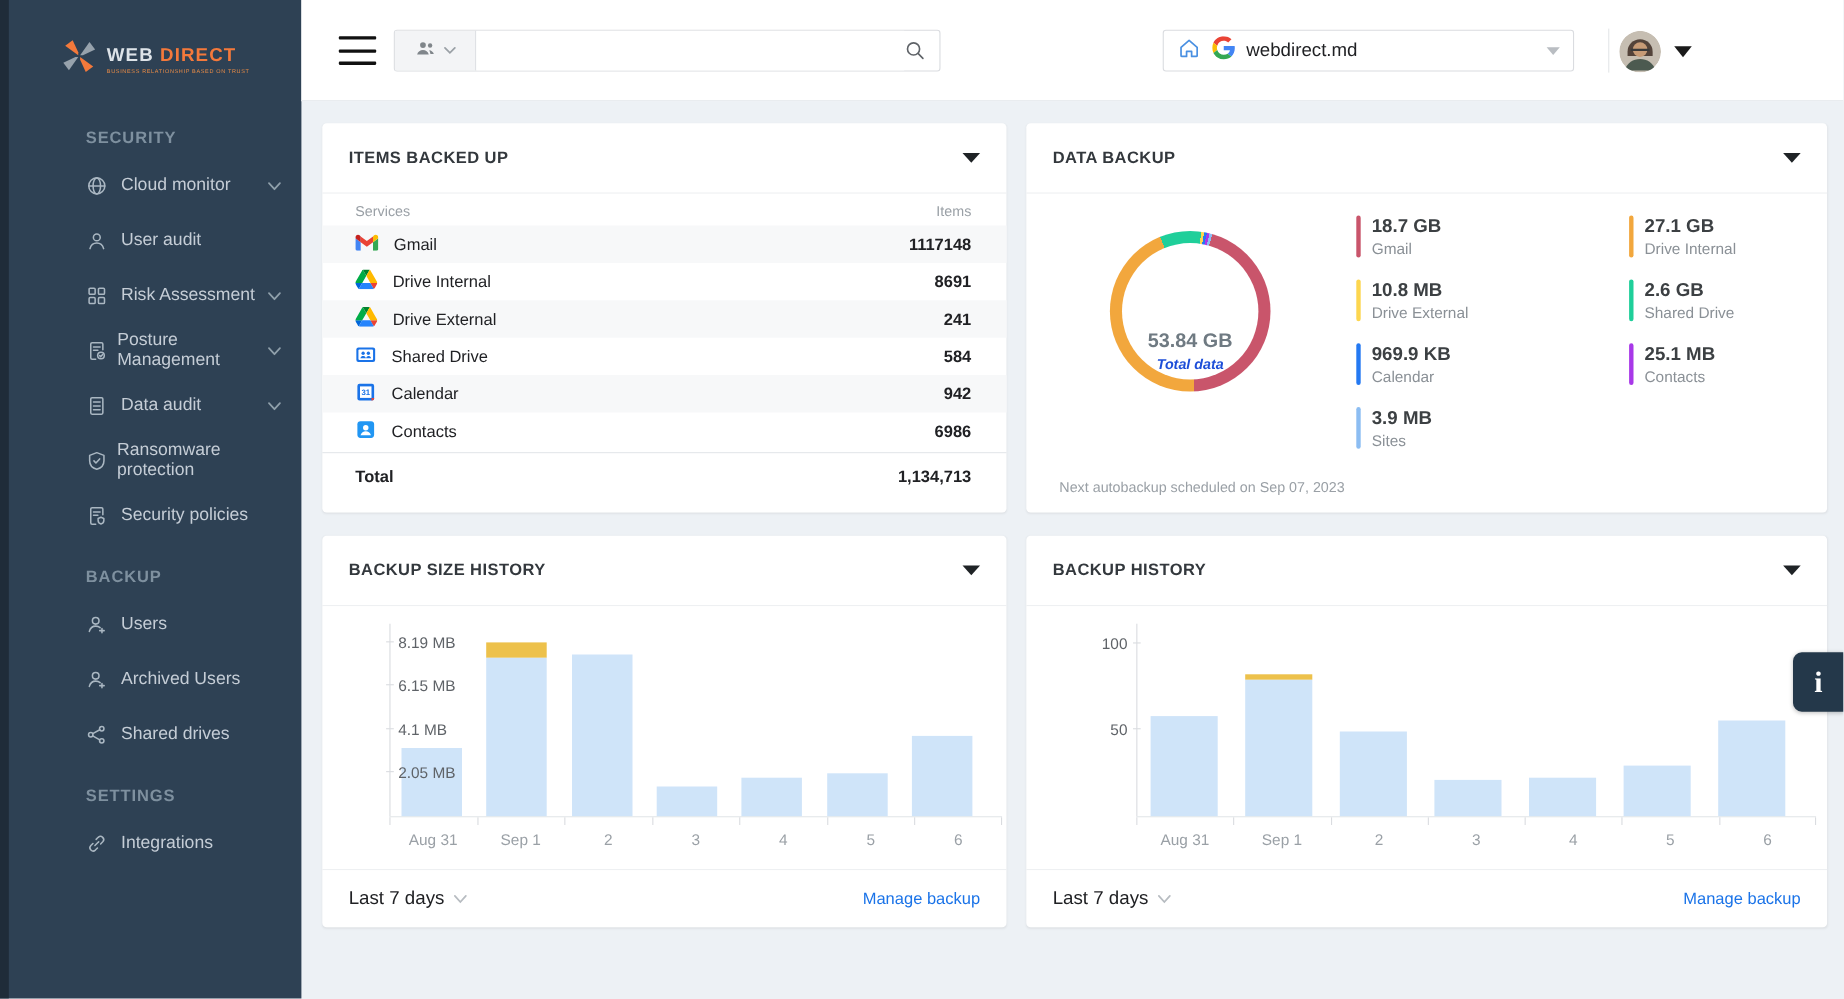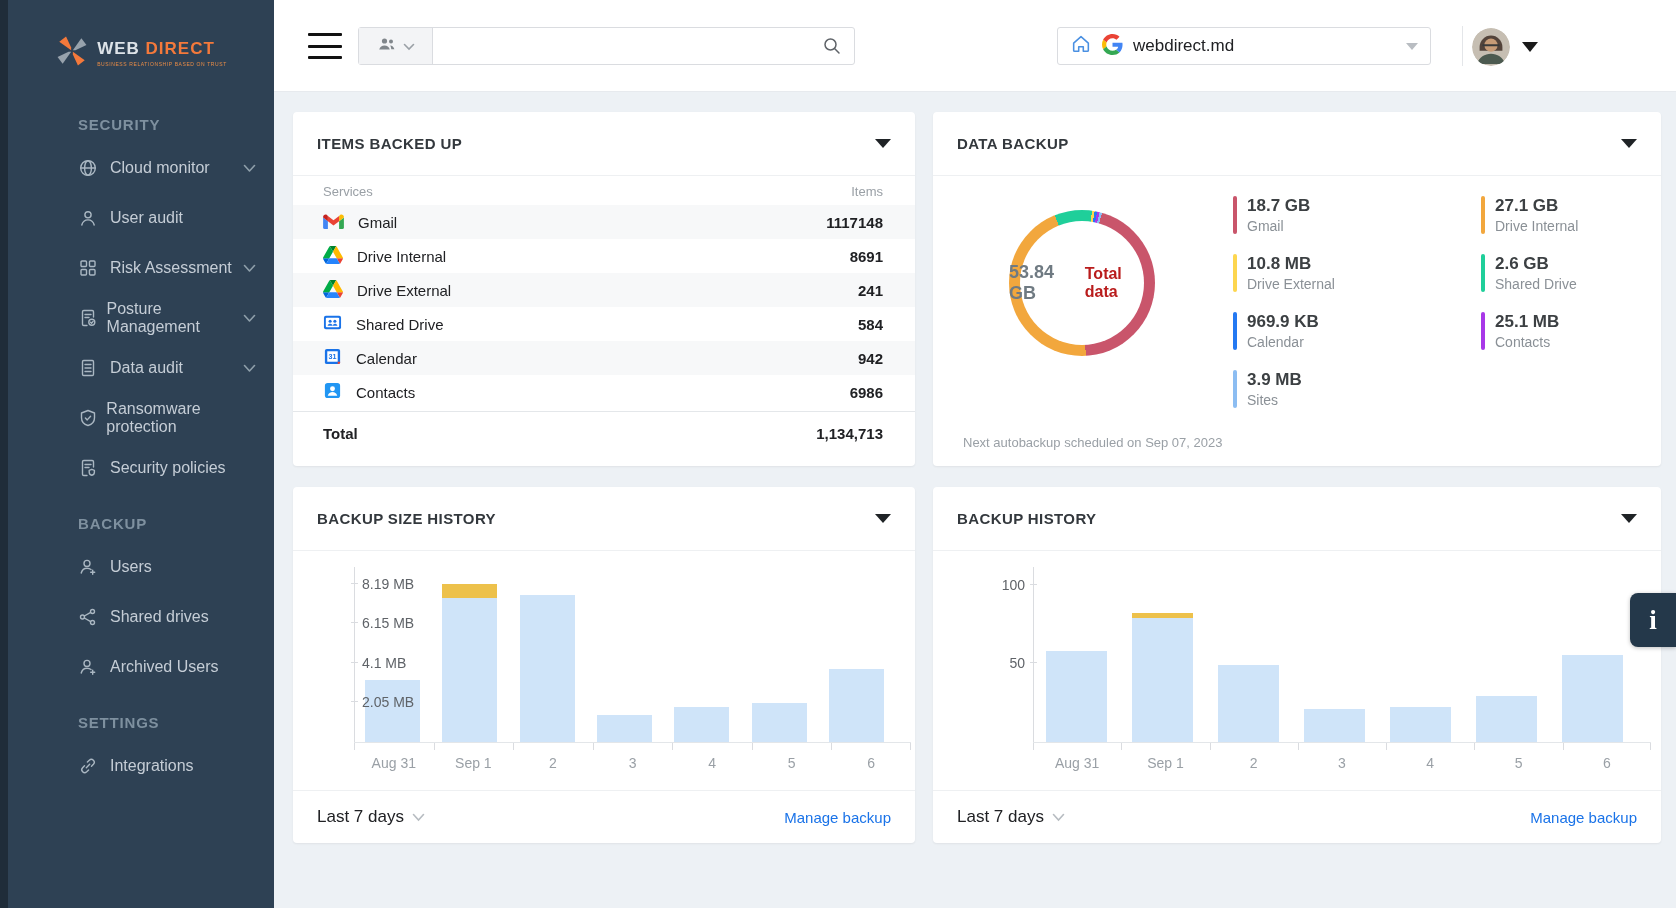--- a/index.html
+++ b/index.html
@@ -54,23 +54,23 @@
   .tbl-row { display:flex; align-items:center; height:34px; padding:0 32px 0 30px; font-size:15px; color:#202124; }
   .tbl-row:nth-child(odd) { background:#f7f8f9; }
   .tbl-row .svc { display:flex; align-items:center; gap:14px; }
   .tbl-row .val { margin-left:auto; font-weight:bold; }
   .tbl-total { display:flex; align-items:center; height:44px; margin-top:2px; padding:0 32px 0 30px; border-top:1px solid #e4e7ea; font-size:15px; font-weight:bold; color:#202124; }
   .tbl-total .val { margin-left:auto; }
 
   
   .donut { position:absolute; left:76px; top:98px; width:146px; height:146px; border-radius:50%; }
   .donut::before { content:""; position:absolute; left:11px; top:11px; width:124px; height:124px; border-radius:50%; background:#fff; }
-  .donut-center { position:absolute; left:76px; top:98px; width:146px; height:146px; display:flex; flex-direction:row; align-items:center; justify-content:flex-end; gap:3px; }
+  .donut-center { position:absolute; left:76px; top:80px; width:146px; height:146px; display:flex; flex-direction:column; align-items:center; justify-content:flex-end; gap:3px; }
   .donut-center .tv { font-size:18px; font-weight:bold; color:#6f7a82; }
-  .donut-center .tl { font-size:16px; font-weight:bold; color:#b91c1c; }
+  .donut-center .tl { font-size:13px; font-weight:bold; color:#1d4ed8;font-style:italic; }
   .legend-col { position:absolute; top:84px; }
   #legend-col-0 { left:300px; }
   #legend-col-1 { left:548px; }
   .lg-item { display:flex; margin-bottom:20px; }
   .lg-swatch { width:4px; height:38px; border-radius:2px; margin-right:10px; }
   .lg-val { font-size:17px; font-weight:bold; color:#3c4043; line-height:20px; }
   .lg-lbl { font-size:14px; color:#8a9096; margin-top:2px; }
   .donut-note { position:absolute; left:30px; bottom:16px; font-size:13px; color:#9aa0a6; }
 
   
@@ -227,37 +227,37 @@
               <circle cx="9" cy="6.4" r="3"></circle>
               <path d="M3.2 16c.9-3.3 3-4.8 5.8-4.8 1.6 0 3 .5 4 1.4"></path>
               <path d="M14.7 13.3v4M12.7 15.3h4"></path>
             </svg>
           </span>
           <span class="lbl">Users</span>
         </div>
         <div class="nav-item">
           <span class="ic">
             <svg width="20" height="20" viewBox="0 0 20 20">
+              <circle cx="9" cy="6.4" r="3"></circle>
+              <path d="M3.2 16c.9-3.3 3-4.8 5.8-4.8 1.6 0 3 .5 4 1.4"></path>
+              <path d="M14.7 13.3v4M12.7 15.3h4"></path>
+            </svg>
+          </span>
+          <span class="lbl">Archived Users</span>
+        </div>
+        <div class="nav-item">
+          <span class="ic">
+            <svg width="20" height="20" viewBox="0 0 20 20">
               <circle cx="4.5" cy="10" r="2"></circle>
               <circle cx="14.5" cy="4.5" r="2"></circle>
               <circle cx="14.5" cy="15.5" r="2"></circle>
               <path d="M6.3 9 12.7 5.4M6.3 11l6.4 3.6"></path>
             </svg>
           </span>
           <span class="lbl">Shared drives</span>
-        </div>
-        <div class="nav-item">
-          <span class="ic">
-            <svg width="20" height="20" viewBox="0 0 20 20">
-              <circle cx="9" cy="6.4" r="3"></circle>
-              <path d="M3.2 16c.9-3.3 3-4.8 5.8-4.8 1.6 0 3 .5 4 1.4"></path>
-              <path d="M14.7 13.3v4M12.7 15.3h4"></path>
-            </svg>
-          </span>
-          <span class="lbl">Archived Users</span>
         </div>
         <div class="nav-section-label">SETTINGS</div>
         <div class="nav-item">
           <span class="ic">
             <svg width="20" height="20" viewBox="0 0 20 20">
               <path d="M8.3 11.7l3.4-3.4"></path>
               <path d="M10.6 13.9l-1.9 1.9a2.9 2.9 0 0 1-4.1-4.1l1.9-1.9"></path>
               <path d="M9.4 6.1l1.9-1.9a2.9 2.9 0 0 1 4.1 4.1l-1.9 1.9"></path>
             </svg>
           </span>

